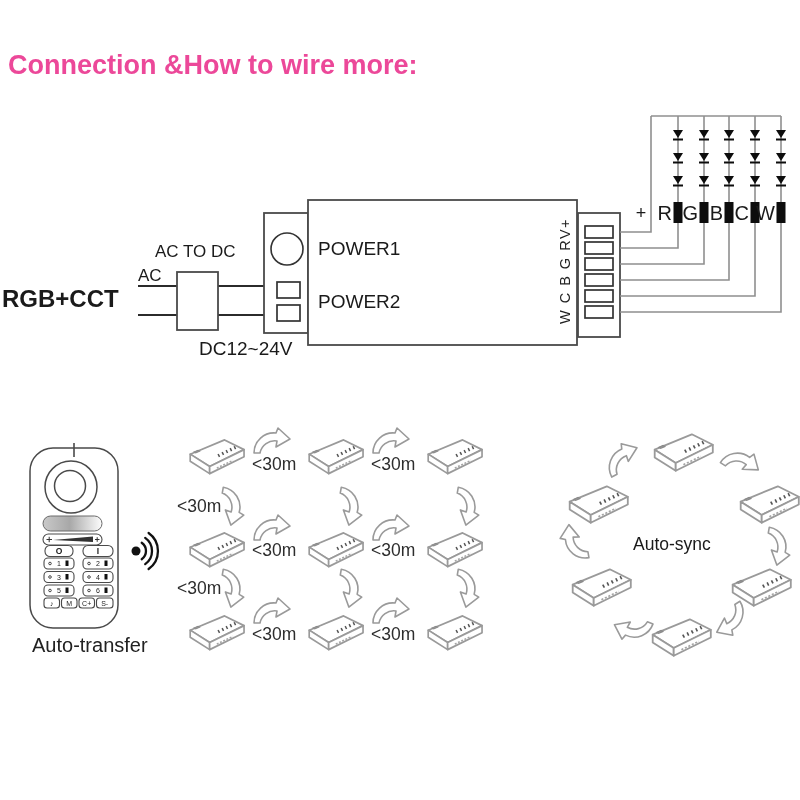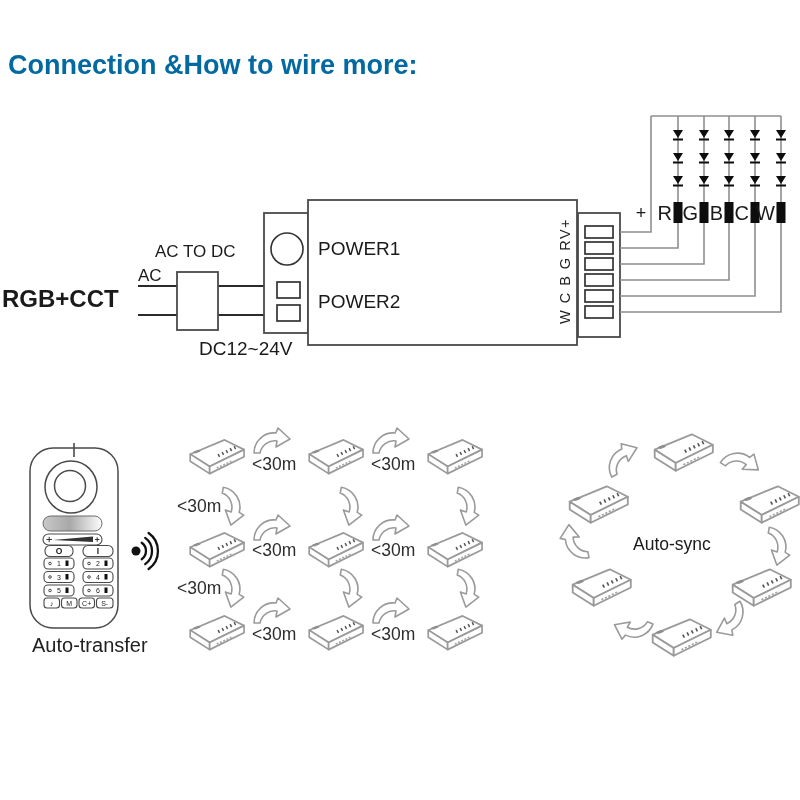--- a/index.html
+++ b/index.html
@@ -1,19 +1,19 @@
 <!DOCTYPE html>
 <html><head>
 <meta charset="utf-8">
 <style>
   html,body{margin:0;padding:0;background:#fff;}
   #canvas{position:relative;width:800px;height:800px;background:#fff;overflow:hidden;
           font-family:"Liberation Sans",sans-serif;}
   #page-title{position:absolute;left:8px;top:50px;font-size:27px;font-weight:bold;
-              color:#0369a1;letter-spacing:0px;}
+              color:#ec4899;letter-spacing:0px;}
   #diagram{position:absolute;left:0;top:0;}
   .t{font-family:"Liberation Sans",sans-serif;fill:#1a1a1a;}
   .t17{font-size:17px;}
   .t19{font-size:19px;}
   .t20{font-size:20px;}
   .t24b{font-size:24px;font-weight:bold;}
   .tvert{font-size:14.5px;letter-spacing:1.5px;fill:#222;}
   .t30m{font-size:17.5px;fill:#2d2d2d;}
   .tcap{font-size:20px;fill:#222;}
   .w-dark{stroke:#2b2b2b;stroke-width:2;fill:none;}

